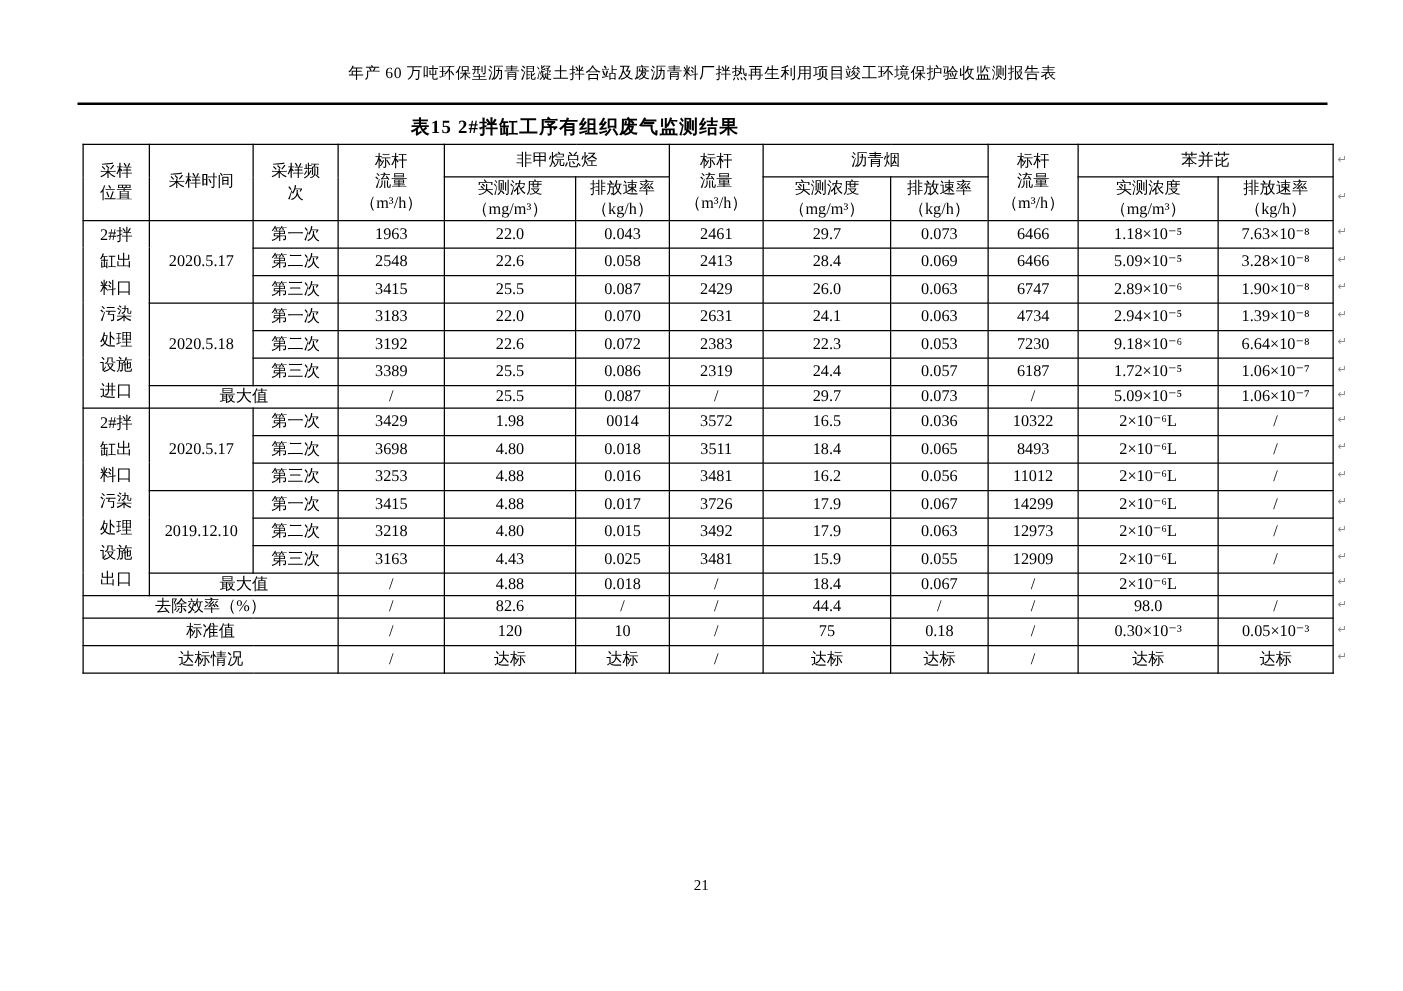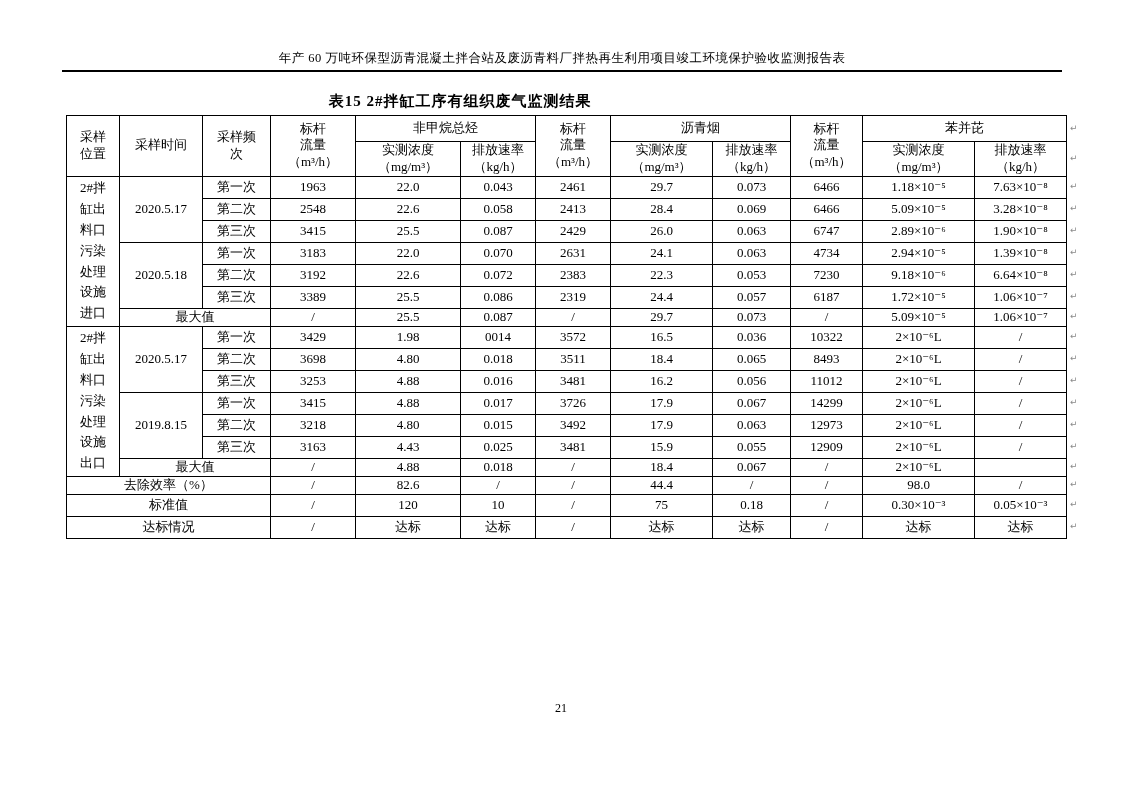--- a/index.html
+++ b/index.html
@@ -1,19 +1,19 @@
 <!DOCTYPE html>
 <html><head>
 <meta charset="utf-8">
 <style>
   html,body{margin:0;padding:0;background:#ffffff;}
   .page{position:relative;width:1122px;height:793px;background:#ffffff;color:#000;
         font-family:"Liberation Serif","DejaVu Serif",serif;overflow:hidden;}
   .doc-header{position:absolute;top:50px;left:62px;width:1000px;text-align:center;
-        font-size:12.5px;letter-spacing:.5px;padding-bottom:3px;border-bottom:2px solid #000;}
+        font-size:12.5px;letter-spacing:.5px;padding-bottom:15px;border-bottom:2px solid #000;}
   .table-title{position:absolute;top:92px;left:0;width:920px;text-align:center;
         font-weight:bold;font-size:15px;letter-spacing:1px;}
   table.monitor{position:absolute;top:115px;left:66px;border-collapse:collapse;table-layout:fixed;}
   .monitor td,.monitor th{border:1px solid #000;font-weight:normal;text-align:center;
         vertical-align:middle;font-size:13px;padding:0 1px;white-space:pre-line;
         line-height:1.3;overflow:hidden;}
   .monitor .loc{line-height:1.6;}
   .monitor td.pm{border:none;color:#8a8a8a;font-size:9px;text-align:left;
         vertical-align:middle;padding:0 0 0 3px;font-family:"DejaVu Sans",sans-serif;}
   tr.h1{height:26px} tr.h2{height:30px} tr.dr{height:22px} tr.mx{height:16px}
@@ -228,21 +228,21 @@
         <td>0.016</td>
         <td>3481</td>
         <td>16.2</td>
         <td>0.056</td>
         <td>11012</td>
         <td>2×10⁻⁶L</td>
         <td>/</td>
         <td class="pm">↵</td>
       </tr>
       <tr class="dr">
-        <td rowspan="3">2019.8.15</td>
+        <td rowspan="3">2019.12.10</td>
         <td>第一次</td>
         <td>3415</td>
         <td>4.88</td>
         <td>0.017</td>
         <td>3726</td>
         <td>17.9</td>
         <td>0.067</td>
         <td>14299</td>
         <td>2×10⁻⁶L</td>
         <td>/</td>

